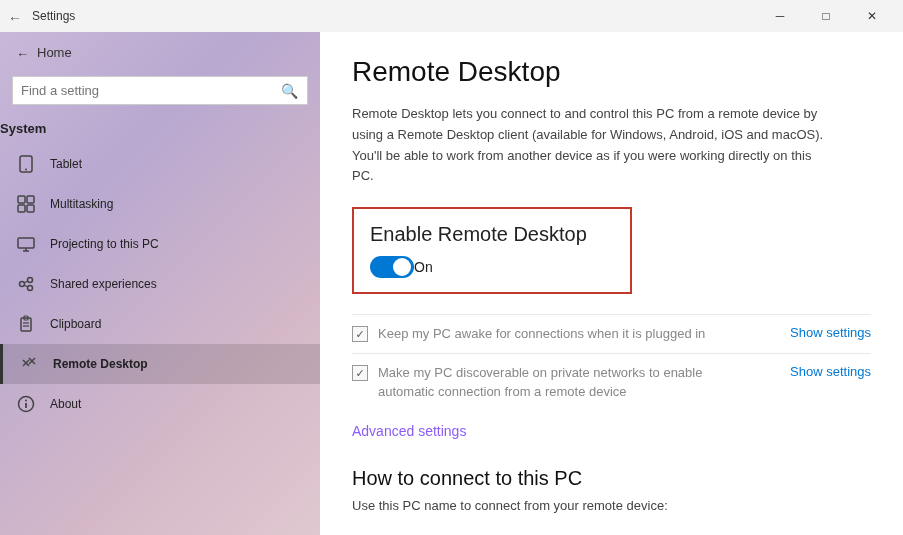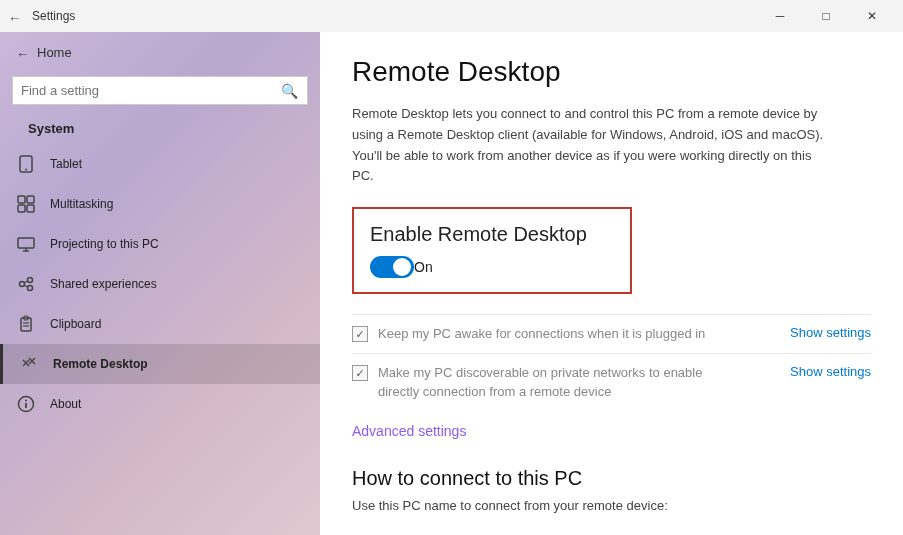--- a/index.html
+++ b/index.html
@@ -93,21 +93,21 @@
       color: #555;
     }
     .sidebar-search-icon {
       color: #666;
       font-size: 14px;
     }
 
     .sidebar-section-label {
       font-size: 13px;
       font-weight: 700;
-      padding: 4px 16px 8px 28px;
+      padding: 4px 16px 8px 0;
       color: #222;
     }
 
     .sidebar-item {
       display: flex;
       align-items: center;
       padding: 10px 16px;
       cursor: pointer;
       gap: 14px;
       color: #222;
@@ -399,21 +399,21 @@
       </div>
       <span class="show-settings-link">Show settings</span>
     </div>
 
     
     <div class="option-row">
       <div class="option-left">
         <div class="option-checkbox">
           <span class="option-checkbox-mark">✓</span>
         </div>
-        <span class="option-text">Make my PC discoverable on private networks to enable directly connection from a remote device</span>
+        <span class="option-text">Make my PC discoverable on private networks to enable automatic connection from a remote device</span>
       </div>
       <span class="show-settings-link">Show settings</span>
     </div>
 
     
     <div>
       <span class="advanced-link">Advanced settings</span>
     </div>
 
     

